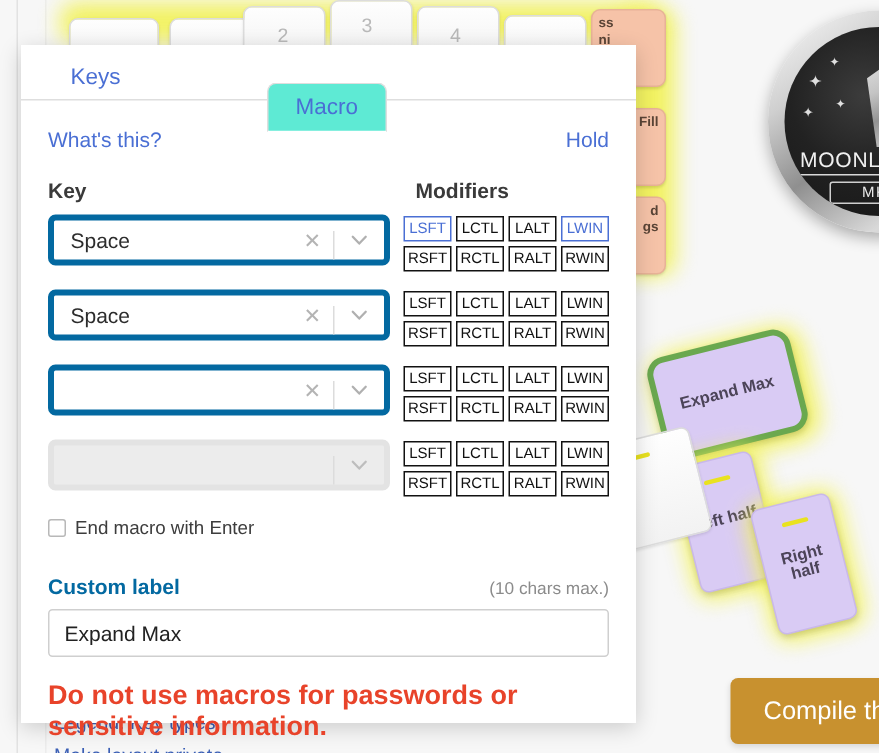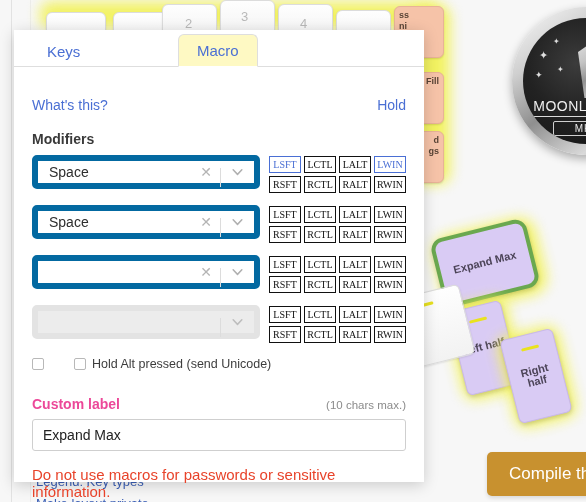--- a/index.html
+++ b/index.html
@@ -225,39 +225,40 @@
     font-size: 15px;
     color: #4a6fd4;
     box-sizing: border-box;
     cursor: pointer;
     background: transparent;
     border: 1px solid transparent;
     border-bottom: none;
     border-radius: 6px 6px 0 0;
   }
   .tab.active {
-    background: #fef9c3;
+    background: #5eead4;
     border: 1px solid #dedede;
     border-bottom: 1px solid #ffffff;
     z-index: 3;
+    margin-top: 21px;
   }
   .tab-keys { left: 14px; }
   .tab-colors { left: 86px; }
   .tab-macro { left: 164px; }
 
   .modal-body {
     padding: 14px 18px 0 18px;
     box-sizing: border-box;
   }
 
   .linkrow {
     display: flex;
     justify-content: space-between;
     align-items: center;
-    margin-top: 16px;
+    margin-top: 4px;
     margin-bottom: 18px;
   }
   .link {
     color: #4a6fd4;
     font-size: 14px;
     cursor: pointer;
   }
 
   .col-head-row {
     display: flex;
@@ -273,21 +274,21 @@
   .macro-row {
     display: flex;
     align-items: flex-start;
     margin-bottom: 9px;
   }
 
   .select-box {
     position: relative;
     width: 239px;
     height: 34px;
-    border: 6px solid #0369a1;
+    border: 4px solid #0369a1;
     border-radius: 5px;
     background: #ffffff;
     box-sizing: border-box;
     display: flex;
     align-items: center;
     padding-left: 11px;
     font-size: 14px;
     color: #2d2d2d;
     cursor: pointer;
   }
@@ -338,21 +339,21 @@
   .mod-btn {
     width: 32px;
     height: 17px;
     border: 1px solid #111111;
     box-sizing: border-box;
     font-size: 10px;
     line-height: 15px;
     text-align: center;
     color: #111111;
     background: #ffffff;
-    font-family: Liberation Serif, serif;
+    font-family: Liberation Sans, sans-serif;
     cursor: pointer;
     user-select: none;
   }
   .mod-btn.on {
     border-color: #4a6fd4;
     color: #4a6fd4;
   }
 
   .checkrow {
     display: flex;
@@ -380,21 +381,21 @@
 
   .label-head-row {
     display: flex;
     justify-content: space-between;
     align-items: baseline;
     margin-bottom: 7px;
   }
   .label-head {
     font-size: 14px;
     font-weight: bold;
-    color: #ec4899;
+    color: #0369a1;
   }
   .label-hint {
     font-size: 11.5px;
     color: #8b8b8b;
     margin-top: 16px;
   }
 
   .text-input {
     width: 100%;
     height: 32px;
@@ -405,22 +406,22 @@
     font-size: 14px;
     color: #222;
     font-family: "Liberation Sans", sans-serif;
     background: #fff;
     outline: none;
   }
 
   .warning {
     margin-top: 15px;
     color: #e8432a;
-    font-size: 15px;
-    font-weight: normal;
+    font-size: 18px;
+    font-weight: bold;
   }
 </style>
 </head>
 <body>
 
 <div id="root">
 
   <div class="page-bg">
 
     <div class="page-left-rule"></div>
@@ -499,20 +500,21 @@
     <div class="modal-body">
 
       
       <div class="linkrow">
         <span class="link">What's this?</span>
         <span class="link">Hold</span>
       </div>
 
       
       <div class="col-head-row">
+        <div class="col-head key">Key</div>
         <div class="col-head">Modifiers</div>
       </div>
 
       
       <div class="macro-row">
         <div class="select-box">
           <span>Space</span>
           <span class="sb-clear">✕</span>
           <span class="sb-divider"></span>
           <span class="sb-caret">
@@ -617,24 +619,21 @@
             <div class="mod-btn">RALT</div>
             <div class="mod-btn">RWIN</div>
           </div>
         </div>
       </div>
 
       
       <div class="checkrow">
         <label class="check-item">
           <span class="cbox"></span>
-        </label>
-        <label class="check-item">
-          <span class="cbox"></span>
-          <span>Hold Alt pressed (send Unicode)</span>
+          <span>End macro with Enter</span>
         </label>
       </div>
 
       
       <div class="label-head-row">
         <div class="label-head">Custom label</div>
         <div class="label-hint">(10 chars max.)</div>
       </div>
       <input class="text-input" type="text" value="Expand Max" style="">
 

